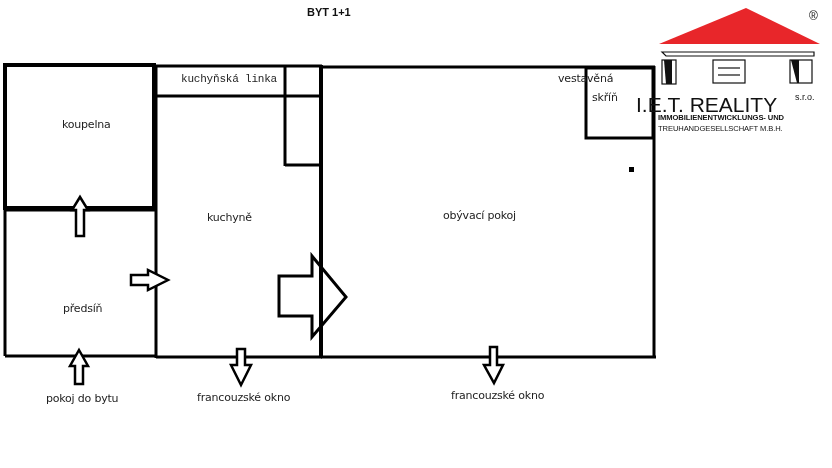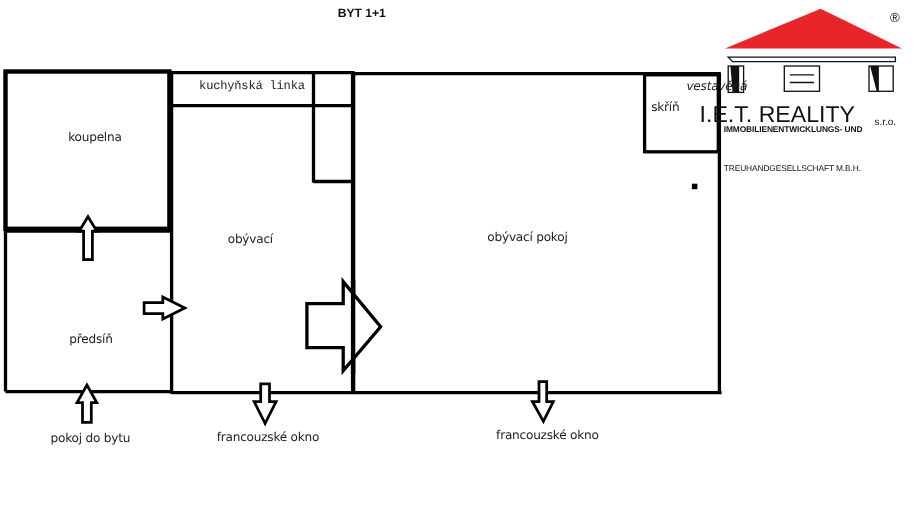--- a/index.html
+++ b/index.html
@@ -2,21 +2,21 @@
 <html><head>
   <meta charset="utf-8">
   <style>
     html, body { margin: 0; padding: 0; background: #ffffff; }
     body { width: 832px; height: 468px; position: relative; overflow: hidden; font-family: "DejaVu Sans", sans-serif; }
     .abs { position: absolute; }
     .title { left: 307px; top: 6px; font-size: 11px; font-weight: bold; color: #111; font-family: "Liberation Sans", sans-serif; }
     .lbl { position: absolute; font-size: 11px; color: #222; font-family: "DejaVu Sans", sans-serif; letter-spacing: -0.2px; white-space: nowrap; }
     svg.plan { position: absolute; left: 0; top: 0; }
     .logo-text1 { position: absolute; left: 636px; top: 93px; font-size: 21px; color: #111; font-family: "Liberation Sans", sans-serif; letter-spacing: 0px; }
-    .logo-sro { position: absolute; left: 795px; top: 106px; font-size: 9px; color: #111; font-family: "Liberation Sans", sans-serif; }
+    .logo-sro { position: absolute; left: 795px; top: 92px; font-size: 9px; color: #111; font-family: "Liberation Sans", sans-serif; }
     .logo-line { position: absolute; left: 658px; font-size: 7.6px; color: #111; font-family: "Liberation Sans", sans-serif; letter-spacing: -0.1px; white-space: nowrap; }
     .reg { position: absolute; left: 809px; top: 9px; font-size: 12px; color: #111; font-family: "Liberation Sans", sans-serif; }
   </style>
 </head>
 <body>
 
 <div class="abs title">BYT 1+1</div>
 
 <svg class="plan" width="832" height="468" viewBox="0 0 832 468">
 
@@ -90,27 +90,27 @@
     <line x1="718" y1="68" x2="740" y2="68" stroke="#111" stroke-width="1.2"></line>
     <line x1="718" y1="75" x2="740" y2="75" stroke="#111" stroke-width="1.2"></line>
 
     <rect x="790" y="60" width="22" height="23" fill="none" stroke="#111" stroke-width="1.2"></rect>
     <polygon points="791,60 799,60 799,83 797,83" fill="#111"></polygon>
   </g>
 </svg>
 
 <div class="lbl" style="left:62px; top:118px;">koupelna</div>
 <div class="lbl" style="left:181px; top:73px;font-family:Liberation Mono, monospace;">kuchyňská linka</div>
-<div class="lbl" style="left:207px; top:211px;">obývací</div>
+<div class="lbl" style="left:207px; top:211px;">kuchyně</div>
 <div class="lbl" style="left:63px; top:302px;text-align:right;">předsíň</div>
 <div class="lbl" style="left:443px; top:209px;">obývací pokoj</div>
-<div class="lbl" style="left:624px; top:72px;font-style:italic;">vestavěná</div>
+<div class="lbl" style="left:558px; top:72px;">vestavěná</div>
 <div class="lbl" style="left:592px; top:91px;">skříň</div>
 
 <div class="lbl" style="left:46px; top:392px;">pokoj do bytu</div>
 <div class="lbl" style="left:197px; top:391px;">francouzské okno</div>
 <div class="lbl" style="left:451px; top:389px;">francouzské okno</div>
 
 <div class="reg">®</div>
 <div class="logo-text1">I.E.T. REALITY</div>
 <div class="logo-sro">s.r.o.</div>
 <div class="logo-line" style="top:113px;font-weight:bold;">IMMOBILIENENTWICKLUNGS- UND</div>
-<div class="logo-line" style="top:124px;margin-top:24px;">TREUHANDGESELLSCHAFT M.B.H.</div>
+<div class="logo-line" style="top:124px;">TREUHANDGESELLSCHAFT M.B.H.</div>
 
 </body></html>

